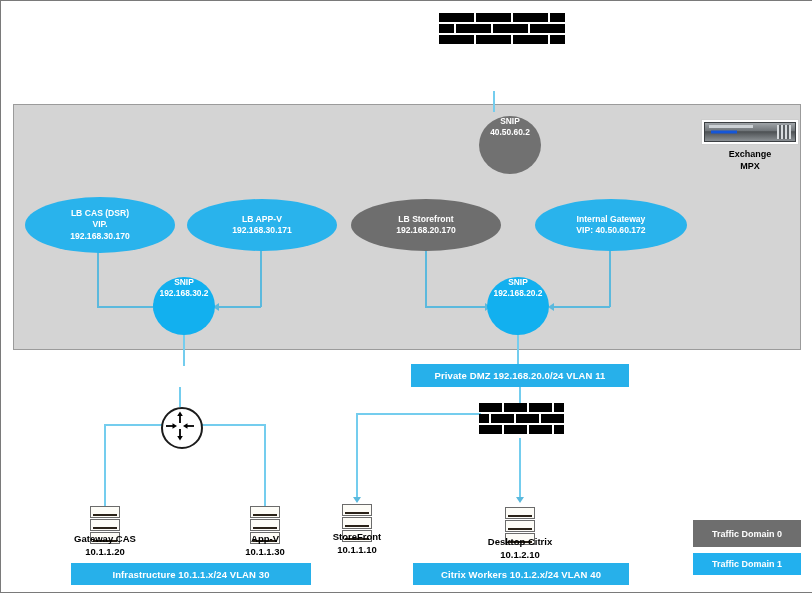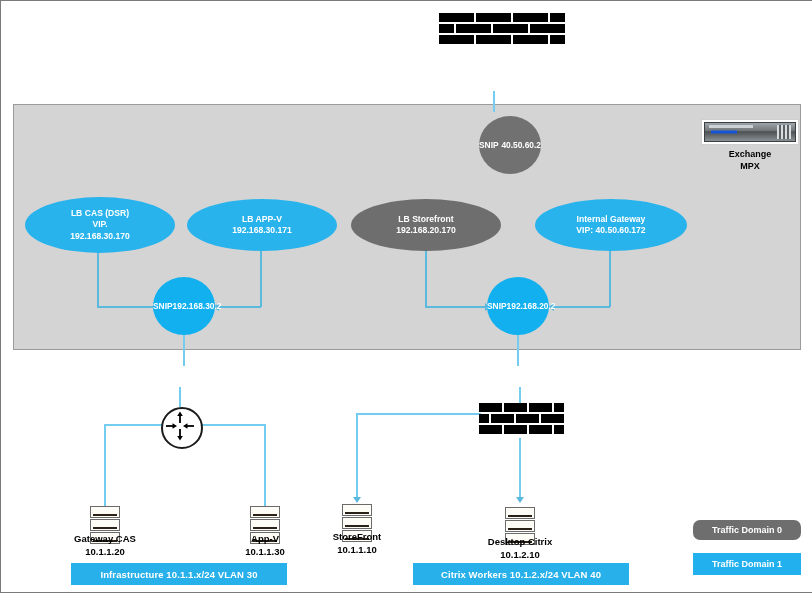--- a/index.html
+++ b/index.html
@@ -52,22 +52,22 @@
     text-align:center;
     z-index:5;
   }
   .ellipse.cyan{background:#29b3ec;}
   .ellipse.gray{background:#6e6e6e;}
 
   
   .snip{
     position:absolute;
     border-radius:50%;
-    display:flex;
-    align-items:center;justify-content:space-between;
+    display:flex;flex-direction:column;
+    align-items:center;justify-content:flex-start;
     color:#ffffff;
     font-size:8.4px;
     font-weight:bold;
     line-height:11px;
     text-align:center;
     z-index:5;
   }
   .snip.cyan{background:#12b0ef;}
   .snip.gray{background:#717171;}
 
@@ -230,20 +230,21 @@
 
   <div class="snip cyan" style="left:486px;top:276px;width:62px;height:58px;">
     <div>SNIP</div>
     <div>192.168.20.2</div>
   </div>
 
   <div class="line v" style="left:182px;top:333px;height:32px;"></div>
   <div class="line v" style="left:516px;top:333px;height:32px;"></div>
 
 
+  <div class="vlan-bar" style="left:410px;top:363px;width:218px;height:23px;">Private DMZ 192.168.20.0/24 VLAN 11</div>
 
   <div class="line v" style="left:178px;top:386px;height:20px;"></div>
 
   <div class="router" style="left:160px;top:406px;">
     <svg width="34" height="34" viewBox="0 0 34 34" style="display:block;">
 
       <line x1="17" y1="14" x2="17" y2="5" stroke="#000" stroke-width="1.8"></line>
       <polygon points="17,2.5 14.2,7 19.8,7" fill="#000"></polygon>
 
       <line x1="17" y1="20" x2="17" y2="29" stroke="#000" stroke-width="1.8"></line>
@@ -325,20 +326,20 @@
   <div class="server" style="left:504px;top:506px;">
     <div class="tray"></div>
       <div class="tray"></div>
       <div class="tray"></div>
   </div>
   <div class="node-label" style="left:459px;top:534px;width:120px;">
     <div>Desktop Citrix</div>
     <div>10.1.2.10</div>
   </div>
 
-  <div class="vlan-bar" style="left:70px;top:562px;width:216px;height:22px;">Infrastructure 10.1.1.x/24 VLAN 30</div>
+  <div class="vlan-bar" style="left:70px;top:562px;width:240px;height:22px;">Infrastructure 10.1.1.x/24 VLAN 30</div>
 
   <div class="vlan-bar" style="left:412px;top:562px;width:216px;height:22px;">Citrix Workers 10.1.2.x/24 VLAN 40</div>
 
-  <div class="legend-item gray" style="left:692px;top:519px;width:108px;height:20px;border-radius:7px;">Traffic Domain 0</div>
+  <div class="legend-item gray" style="left:692px;top:519px;width:108px;height:27px;">Traffic Domain 0</div>
   <div class="legend-item cyan" style="left:692px;top:552px;width:108px;height:22px;">Traffic Domain 1</div>
 
 </div>
 
 </body></html>

